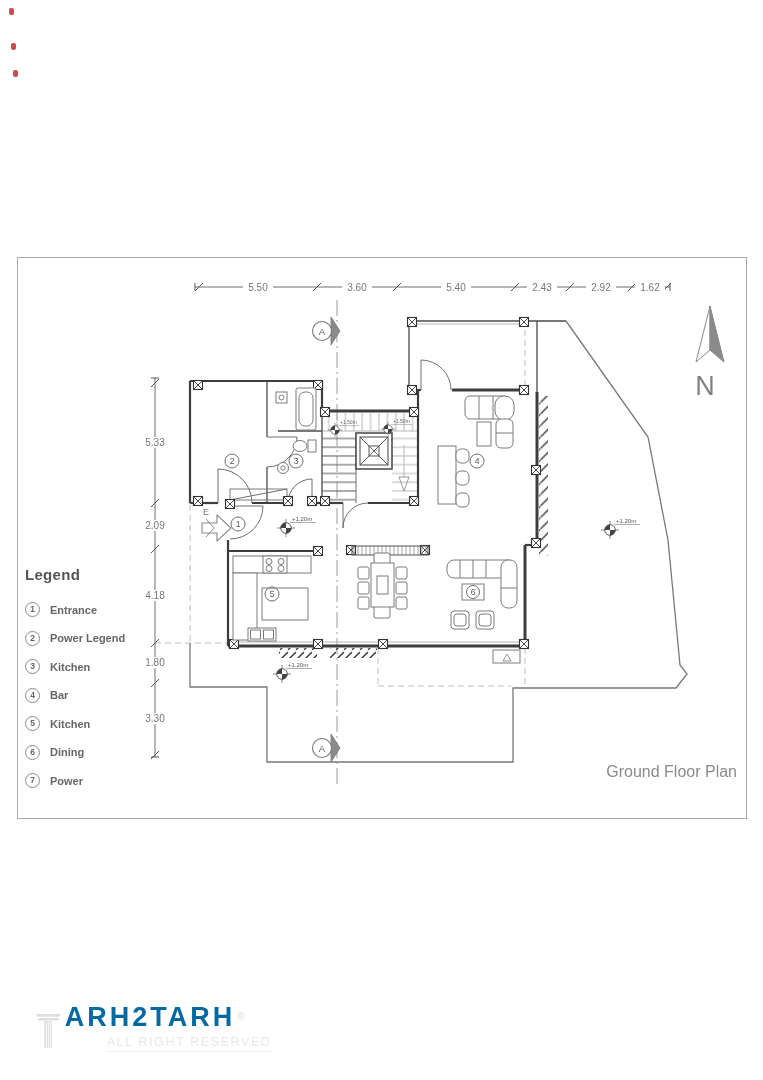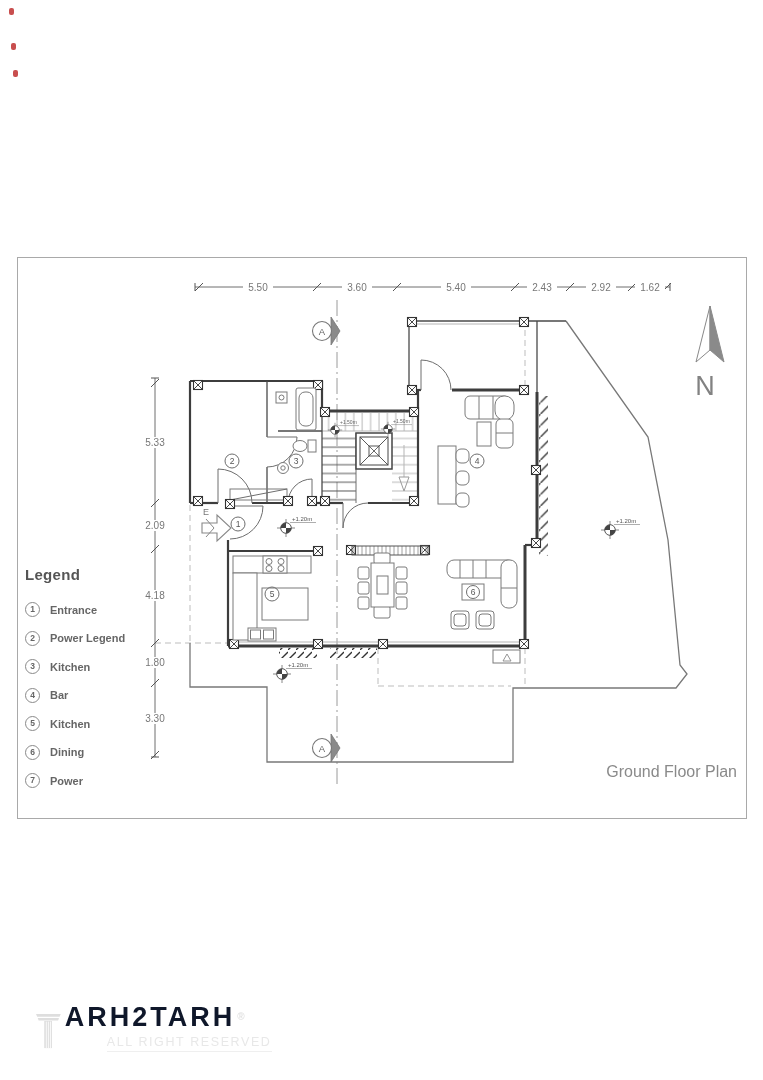--- a/index.html
+++ b/index.html
@@ -30,21 +30,21 @@
   #legend{position:absolute;left:25px;top:566px;font-weight:bold;}
   #legend .ttl{font-size:15px;color:#555;letter-spacing:.3px;margin-bottom:20px;}
   .lrow{display:flex;align-items:center;height:13px;margin-bottom:15.5px;}
   .lnum{display:inline-block;width:13px;height:13px;border:1px solid #8a8a8a;border-radius:50%;
         font-size:8.5px;color:#666;text-align:center;line-height:13px;margin-right:10px;flex:0 0 auto;}
   .llab{font-size:11px;color:#666;}
   #plan-title{position:absolute;right:26px;top:763px;font-size:16px;color:#8a8a8a;}
   
   #footer-logo{position:absolute;left:36px;top:1002px;width:260px;}
   .brandline{display:flex;align-items:flex-start;}
-  .brandtxt{font-size:27px;font-weight:bold;color:#0f172a;letter-spacing:3px;line-height:30px;margin-left:4px;}
+  .brandtxt{font-size:27px;font-weight:bold;color:#0369a1;letter-spacing:3px;line-height:30px;margin-left:4px;}
   .reg{font-size:10px;color:#e2e2e2;font-weight:bold;vertical-align:super;margin-left:2px;}
   .tagline{font-size:12.5px;color:#e8e8e8;letter-spacing:1.6px;margin-left:46px;margin-top:1px;
            border-bottom:1px solid #efefef;display:inline-block;padding-bottom:2px;}
 </style>
 </head>
 <body>
 
 <div class="speck" style="left:9px;top:8px;"></div>
 <div class="speck" style="left:11px;top:43px;"></div>
 <div class="speck" style="left:13px;top:70px;"></div>

